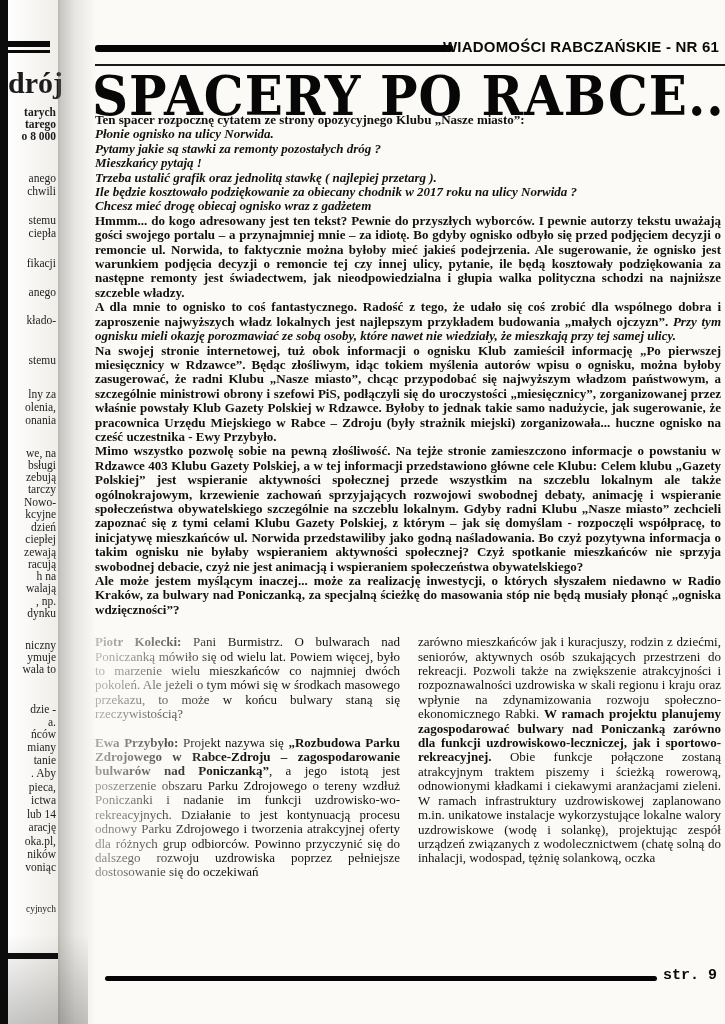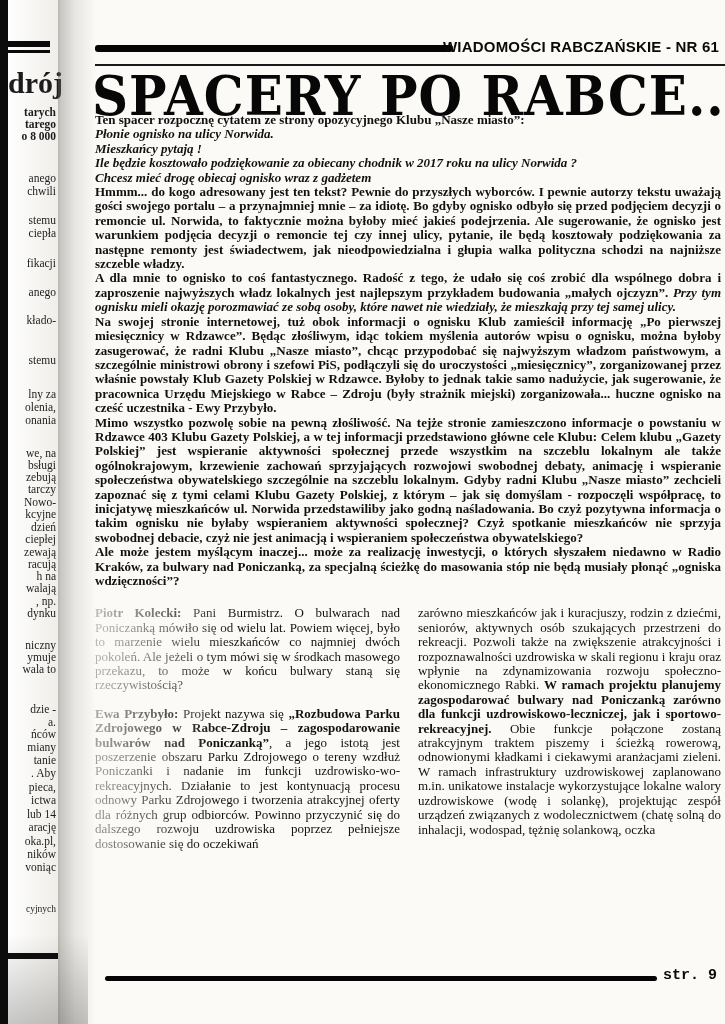--- a/index.html
+++ b/index.html
@@ -117,21 +117,23 @@
   <div class="mast-bar"></div>
   <div class="mast-text">WIADOMOŚCI RABCZAŃSKIE - NR 61</div>
   <div class="thin-rule"></div>
 
   <h1 class="title">SPACERY PO RABCE...</h1>
 
   <div class="flow">
     <p class="intro">Ten spacer rozpocznę cytatem ze strony opozycyjnego Klubu „Nasze miasto”:</p>
     <div class="quote">
       <p>Płonie ognisko na ulicy Norwida.</p>
+      <p>Pytamy jakie są stawki za remonty pozostałych dróg  ?</p>
       <p>Mieszkańcy  pytają !</p>
+      <p>Trzeba ustalić  grafik oraz jednolitą stawkę  ( najlepiej  przetarg ).</p>
       <p>Ile będzie kosztowało podziękowanie za obiecany chodnik w 2017 roku na ulicy Norwida ?</p>
       <p>Chcesz mieć drogę obiecaj  ognisko  wraz z gadżetem</p>
     </div>
     <p class="comm">Hmmm... do kogo adresowany jest ten tekst? Pewnie do przyszłych wyborców. I pewnie autorzy tekstu uważają gości swojego portalu – a przynajmniej mnie – za idiotę. Bo gdyby ognisko odbyło się przed podjęciem decyzji o remoncie ul. Norwida, to faktycznie można byłoby mieć jakieś podejrzenia. Ale sugerowanie, że ognisko jest warunkiem podjęcia decyzji o remoncie tej czy innej ulicy, pytanie, ile będą kosztowały podziękowania za następne remonty jest świadectwem, jak nieodpowiedzialna i głupia walka polityczna schodzi na najniższe szczeble władzy.</p>
     <p class="comm"><span>A dla mnie to ognisko to coś fantastycznego. Radość z tego, że udało się coś zrobić dla wspólnego dobra i zaproszenie najwyższych władz lokalnych jest najlepszym przykładem budowania „małych ojczyzn”.</span><span class="it"> Przy tym ognisku mieli okazję porozmawiać ze sobą osoby, które nawet nie wiedziały, że mieszkają przy tej samej ulicy.</span></p>
     <p class="comm">Na swojej stronie internetowej, tuż obok informacji o ognisku Klub zamieścił informację „Po pierwszej miesięcznicy w Rdzawce”. Będąc złośliwym, idąc tokiem myślenia autorów wpisu o ognisku, można byłoby zasugerować, że radni Klubu „Nasze miasto”, chcąc przypodobać się najwyższym władzom państwowym, a szczególnie ministrowi obrony i szefowi PiS, podłączyli się do uroczystości „miesięcznicy”, zorganizowanej przez właśnie powstały Klub Gazety Polskiej w Rdzawce.  Byłoby to jednak takie samo nadużycie, jak sugerowanie, że pracownica Urzędu  Miejskiego w  Rabce – Zdroju (były strażnik miejski) zorganizowała...  huczne ognisko na cześć uczestnika  - Ewy Przybyło.</p>
     <p class="comm">Mimo wszystko pozwolę sobie na pewną złośliwość. Na tejże stronie zamieszczono informacje o powstaniu w Rdzawce 403 Klubu Gazety Polskiej, a w tej informacji przedstawiono główne cele Klubu:  Celem klubu „Gazety Polskiej” jest wspieranie aktywności społecznej przede wszystkim na szczeblu lokalnym ale także ogólnokrajowym, krzewienie zachowań sprzyjających rozwojowi swobodnej debaty, animację i wspieranie społeczeństwa obywatelskiego szczególnie na szczeblu lokalnym. Gdyby radni Klubu „Nasze miasto” zechcieli zapoznać się z tymi celami Klubu Gazety Polskiej, z którym – jak się domyślam - rozpoczęli współpracę, to inicjatywę mieszkańców ul. Norwida przedstawiliby jako godną naśladowania. Bo czyż pozytywna informacja o takim ognisku nie byłaby wspieraniem aktywności społecznej? Czyż spotkanie mieszkańców nie sprzyja swobodnej debacie, czyż nie jest animacją i wspieraniem społeczeństwa obywatelskiego?</p>
     <p class="comm">Ale może jestem myślącym inaczej... może za realizację inwestycji, o których słyszałem niedawno w Radio Kraków, za bulwary nad Poniczanką, za specjalną ścieżkę do masowania stóp nie będą musiały płonąć „ogniska wdzięczności”?</p>
 
     <div class="cols">

